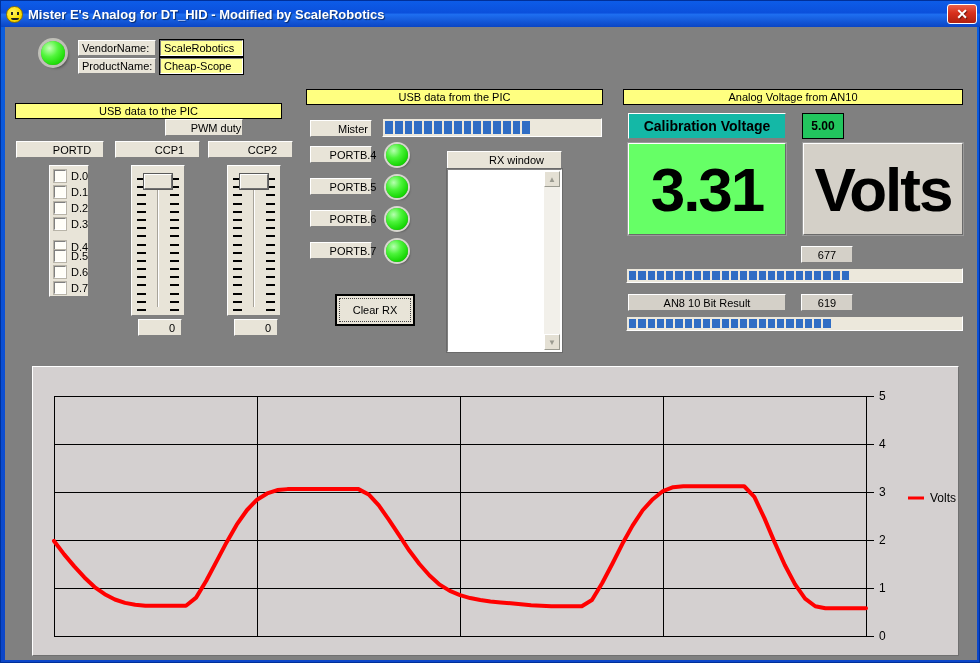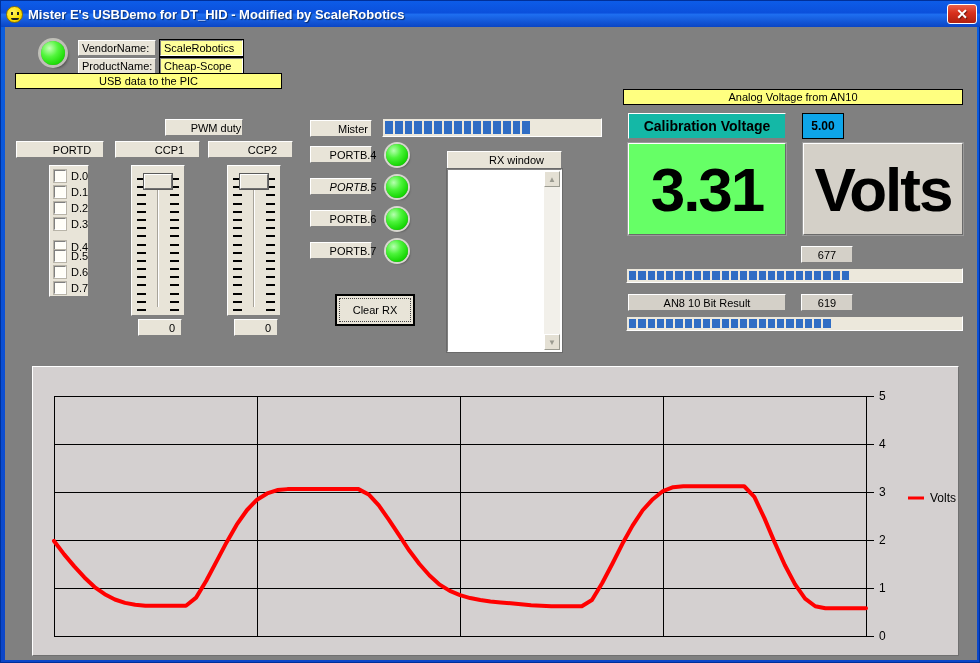--- a/index.html
+++ b/index.html
@@ -88,21 +88,21 @@
   .txtbox {
     position: absolute; background: #ffff99;
     border-top: 1px solid #808080; border-left: 1px solid #808080;
     border-right: 1px solid #ffffff; border-bottom: 1px solid #ffffff;
     outline: 1px solid #000;
     font-size: 11px; color: #000;
     display: flex; align-items: center; padding-left: 3px;
     white-space: nowrap;
   }
   .whitebox {
-    position: absolute; background: #0ea5e9;
+    position: absolute; background: #22c55e;
     border: 1px solid #000;
     font-size: 12px; font-weight: bold; color: #000;
     display: flex; align-items: center; padding-left: 4px;
     white-space: nowrap;
   }
 
   
   .led {
     position: absolute; width: 22px; height: 22px; border-radius: 50%;
     background: radial-gradient(circle at 35% 30%, #b6ffb0 0%, #4cf43a 35%, #12d400 75%, #0aa400 100%);
@@ -242,37 +242,38 @@
   }
   #chart-svg { position: absolute; left: 0; top: 0; }
 </style>
 </head>
 <body>
 
 <div id="window">
 
   <div id="titlebar">
     <div id="title-icon"></div>
-    <div id="title-text">Mister E's USBDemo for DT_HID - Modified by ScaleRobotics</div>
+    <div id="title-text">Mister E's Analog for DT_HID - Modified by ScaleRobotics</div>
     <div id="close-btn">
       <span>✕</span>
     </div>
   </div>
 
   <div id="client">
 
     <div class="led-big" style="left:36px; top:14px;"></div>
 
     <div class="lbl3d" style="left:73px; top:13px; width:78px; height:16px; justify-content:flex-start; padding-left:3px;">VendorName:</div>
     <div class="txtbox" style="left:155px; top:13px; width:83px; height:16px;">ScaleRobotics</div>
 
     <div class="lbl3d" style="left:73px; top:31px; width:78px; height:16px; justify-content:flex-start; padding-left:3px;">ProductName:</div>
     <div class="txtbox" style="left:155px; top:31px; width:83px; height:16px;">Cheap-Scope</div>
 
-    <div class="hdr-yellow" style="left:10px; top:46px; width:267px; height:16px;">USB data to the PIC</div>
+    <div class="hdr-yellow" style="left:10px; top:76px; width:267px; height:16px;">USB data to the PIC</div>
+    <div class="hdr-yellow" style="left:301px; top:62px; width:297px; height:16px;">USB data from the PIC</div>
     <div class="hdr-yellow" style="left:618px; top:62px; width:340px; height:16px;">Analog Voltage from AN10</div>
 
     <div class="lbl3d" style="left:160px; top:92px; width:78px; height:17px;">PWM duty</div>
 
     <div class="lbl3d" style="left:11px; top:114px; width:88px; height:17px;">PORTD</div>
     <div class="lbl3d" style="left:110px; top:114px; width:85px; height:17px;">CCP1</div>
     <div class="lbl3d" style="left:203px; top:114px; width:85px; height:17px;">CCP2</div>
 
     <div class="chk-frame" style="left:44px; top:138px; width:40px; height:132px;">
       <div class="chk-row" style="top:4px;">
@@ -414,21 +415,21 @@
           <i style="width: 7.81818px;"></i>
           <i style="width: 7.81818px;"></i>
           <i style="width: 7.81818px;"></i>
           <i style="width: 7.81818px;"></i>
         </div>
     </div>
 
     <div class="lbl3d" style="left:305px; top:119px; width:62px; height:17px;">PORTB.4</div>
     <div class="led" style="left:381px; top:117px;"></div>
 
-    <div class="lbl3d" style="left:305px; top:151px; width:62px; height:17px;font-style:italic;">PORTB.5</div>
+    <div class="lbl3d" style="left:305px; top:151px; width:62px; height:17px;">PORTB.5</div>
     <div class="led" style="left:381px; top:149px;"></div>
 
     <div class="lbl3d" style="left:305px; top:183px; width:62px; height:17px;">PORTB.6</div>
     <div class="led" style="left:381px; top:181px;"></div>
 
     <div class="lbl3d" style="left:305px; top:215px; width:62px; height:17px;">PORTB.7</div>
     <div class="led" style="left:381px; top:213px;"></div>
 
     <div id="clear-rx" style="left:330px; top:267px; width:80px; height:32px;">
       <span>Clear RX</span>

